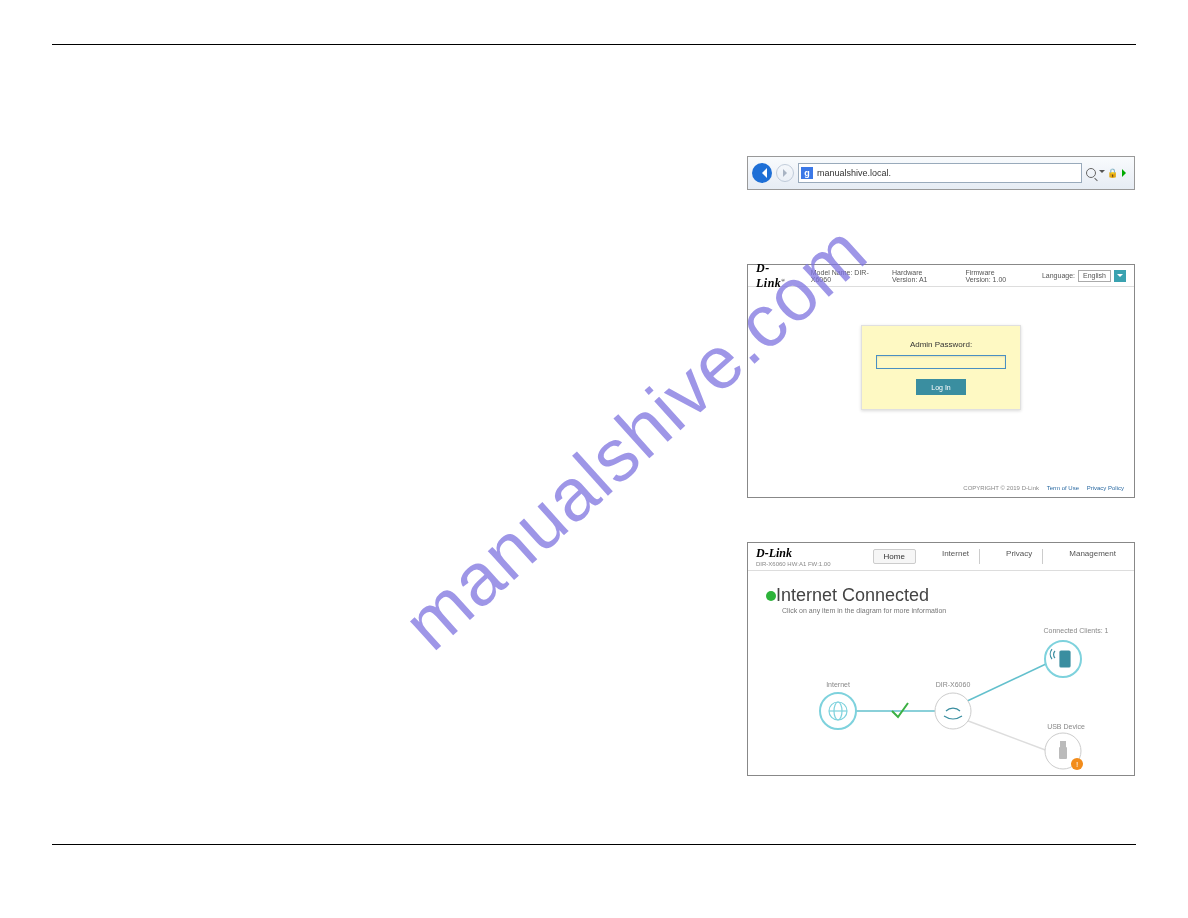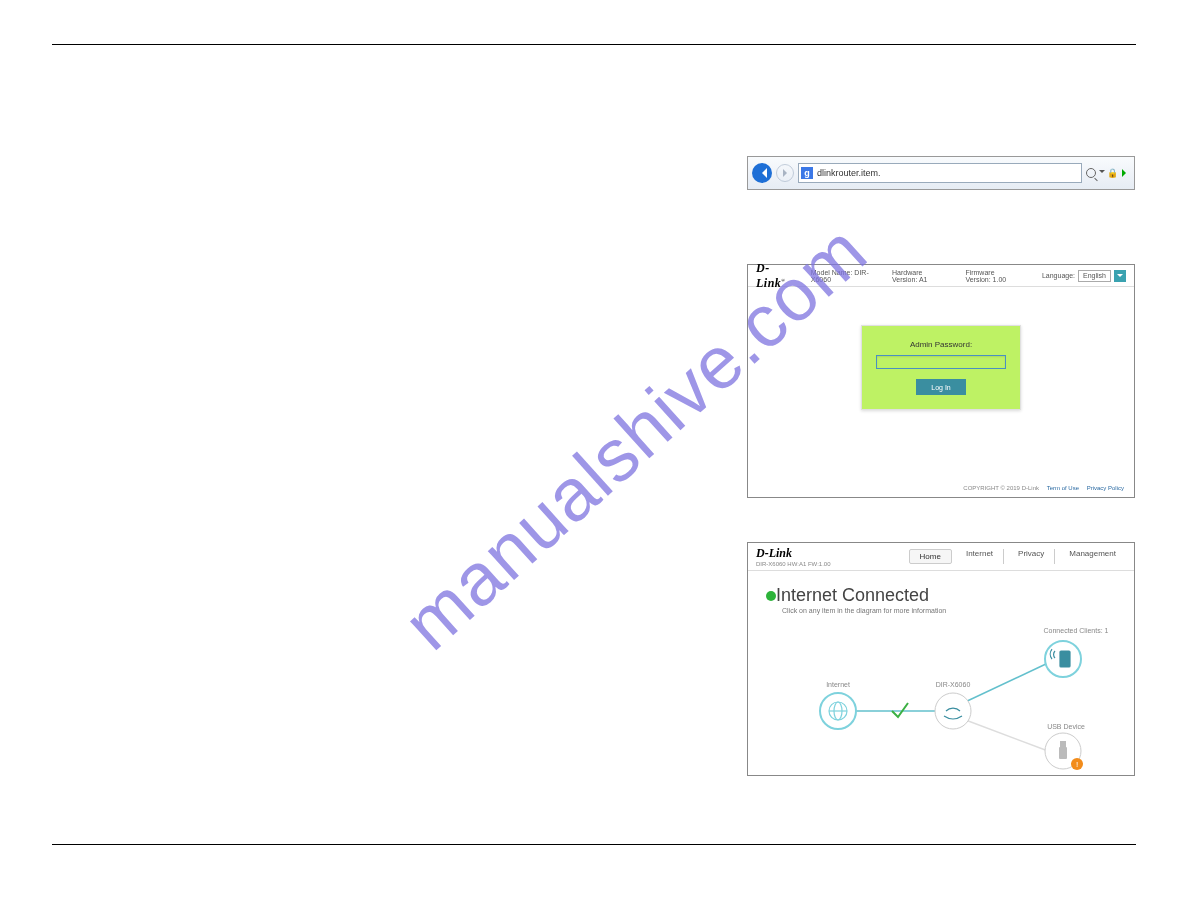--- a/index.html
+++ b/index.html
@@ -28,34 +28,34 @@
 
   
   .shot2 { position: absolute; left: 695px; top: 238px; width: 388px; height: 234px; border: 1px solid #888; background:#fff; }
   .shot2 .hdr { height: 22px; border-bottom:1px solid #ddd; display:flex; align-items:center; padding:0 8px; font-size:7px; color:#555; gap: 22px; }
   .shot2 .logo { font: italic bold 12px Georgia, serif; color:#000; letter-spacing:.5px; }
   .shot2 .logo::after{content:"®"; font-size:5px; vertical-align:super;}
   .shot2 .lang-sel { margin-left:auto; display:flex; align-items:center; gap:3px;}
   .shot2 .lang-box { height:12px; border:1px solid #aaa; padding:0 4px; font-size:7px; display:flex; align-items:center; background:#fff;}
   .shot2 .lang-btn { width:12px; height:12px; background:#3aa2b0; position:relative;}
   .shot2 .lang-btn::after{content:"";position:absolute;left:3px;top:4px;border:3px solid transparent;border-top-color:#fff;}
-  .shot2 .loginbox { width:160px; margin: 38px auto 0; border:1px solid #e0e0e0; box-shadow: 0 1px 3px rgba(0,0,0,.15); padding:14px 14px 14px; background:#bef264;}
+  .shot2 .loginbox { width:160px; margin: 38px auto 0; border:1px solid #e0e0e0; box-shadow: 0 1px 3px rgba(0,0,0,.15); padding:14px 14px 14px; background:#fef9c3;}
   .shot2 .loginbox .lbl { text-align:center; font-size:8px; color:#333; margin-bottom:6px;}
   .shot2 .loginbox .pw { width:100%; height:14px; border:1px solid #4a90c2; box-shadow: inset 0 1px 2px rgba(0,0,0,.1); }
   .shot2 .loginbox .btn { width:50px; height:16px; background:#3a8ea0; color:#fff; font-size:7px; display:flex; align-items:center; justify-content:center; margin:10px auto 0;}
   .shot2 .footer { position:absolute; bottom:6px; right:10px; font-size:6px; color:#888;}
   .shot2 .footer a{ color:#2c6ba3; margin-left:6px;}
 
   
   .shot3 { position: absolute; left: 695px; top: 516px; width: 388px; height: 234px; border: 1px solid #888; background:#fff; overflow:hidden;}
   .shot3 .hdr3 { height:28px; border-bottom:1px solid #ddd; display:flex; align-items:center; padding:0 8px;}
   .shot3 .hdr3 .logo { font: italic bold 12px Georgia, serif; color:#000; }
   .shot3 .hdr3 .sub { font-size:6px; color:#888; }
   .shot3 .hdr3 .logoblock{ display:flex; flex-direction:column; line-height:1;}
-  .shot3 .nav3 { margin-left:auto; display:flex; gap:4px;}
+  .shot3 .nav3 { margin-left:auto; display:flex; gap:16px;}
   .shot3 .nav3 .tab{ font-size:8px; color:#555; padding:0 10px; border-right:1px solid #ccc;}
   .shot3 .nav3 .tab:last-child{border:none;}
   .shot3 .nav3 .tab.active{ border:1px solid #ccc; border-radius:2px; background:#f6f6f6; padding:2px 10px; color:#333;}
   .shot3 .body3 { padding: 14px 18px; position:relative; height: 204px;}
   .shot3 .title-row{ display:flex; align-items:center; }
   .shot3 .dot-green{ width:10px; height:10px; border-radius:50%; background:#2db33a;}
   .shot3 .title3{ font:300 18px "Segoe UI", Arial; color:#444;}
   .shot3 .sub3{ font-size:7px; color:#777; margin-left:16px; margin-top:1px;}
   .shot3 svg.topo { position:absolute; left:0; top:40px; width:388px; height:170px;}
   .shot3 .icon-circ{ fill:#fff; stroke:#ccc; stroke-width:1;}
@@ -73,21 +73,21 @@
 <div class="page">
   <div class="hr-top"></div>
   <div class="hr-bot"></div>
 
   <div class="shot1">
     <div class="nav">
       <div class="back"></div>
       <div class="fwd"></div>
       <div class="addr">
         <span class="gicon">g</span>
-        <span>dlinkrouter.item.</span>
+        <span>manualshive.local.</span>
       </div>
       <div class="right">
         <span class="mag"></span>
         <span style="border:3px solid transparent;border-top-color:#555;"></span>
         <span class="lock">🔒</span>
         <span class="go"></span>
       </div>
     </div>
   </div>
 

